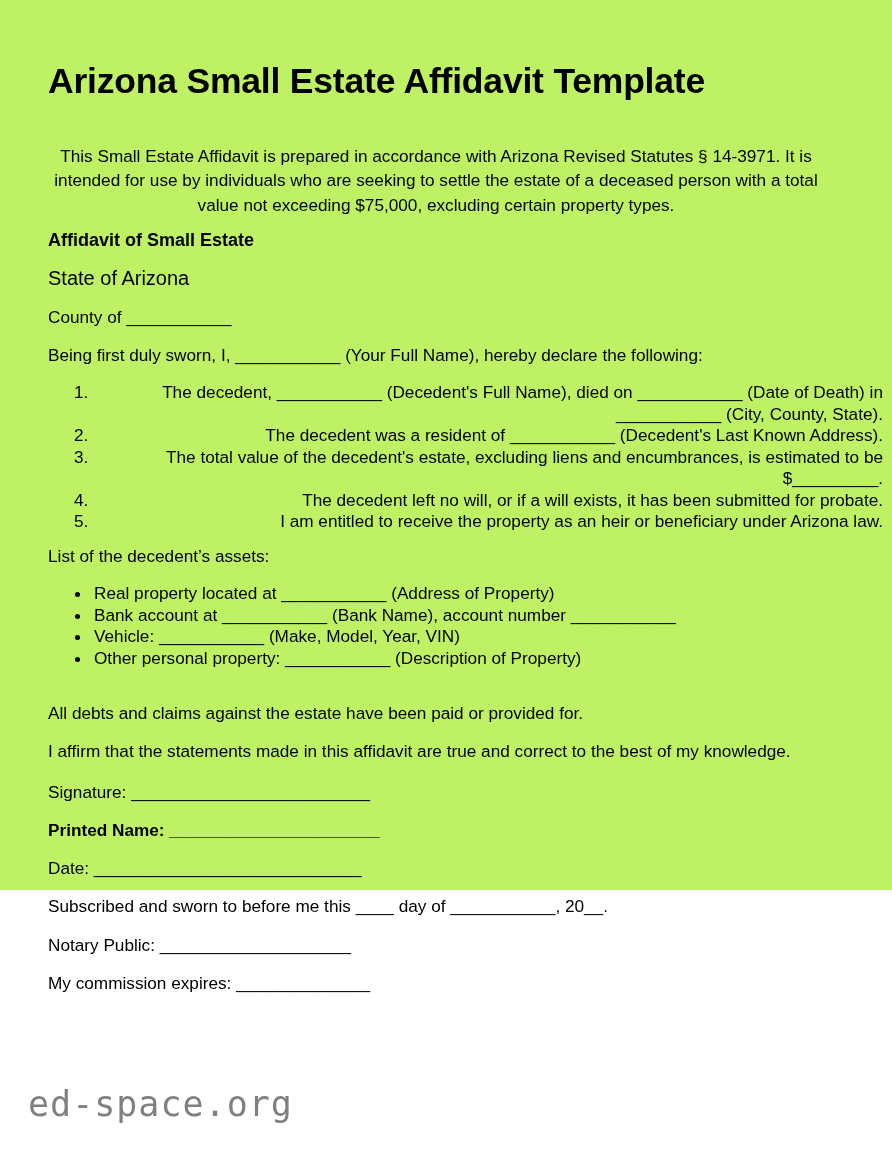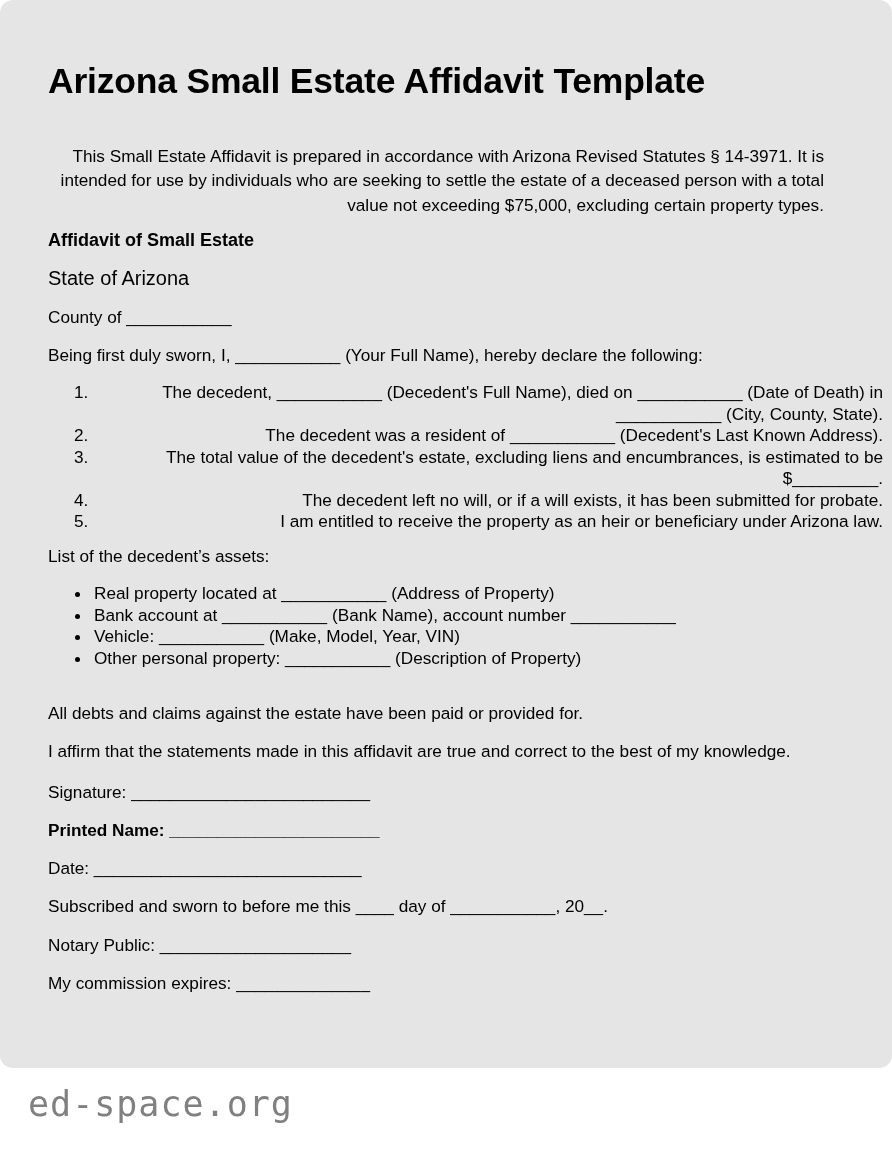--- a/index.html
+++ b/index.html
@@ -14,24 +14,23 @@
     color: #000000;
     overflow: hidden;
     position: relative;
   }
 
   .page {
     position: absolute;
     top: 0;
     left: 0;
     width: 892px;
-    height: 1068px;
-    background: #e5e5e5;
+    height: 890px;
+    background: #bef264;
     box-sizing: border-box;
-    border-radius: 13px;
   }
 
   .content {
     position: absolute;
     left: 48px;
     top: 0;
     width: 790px;
   }
 
   h1.doc-title {
@@ -47,21 +46,21 @@
     line-height: 1.1;
   }
 
   .intro {
     position: absolute;
     top: 127px;
     left: 0;
     width: 776px;
     font-size: 17.2px;
     line-height: 24.2px;
-    text-align: right;
+    text-align: center;
   }
 
   h2.section-head {
     position: absolute;
     top: 229px;
     left: 0;
     font-size: 18px;
     font-weight: bold;
     margin: 0;
     line-height: 22px;

